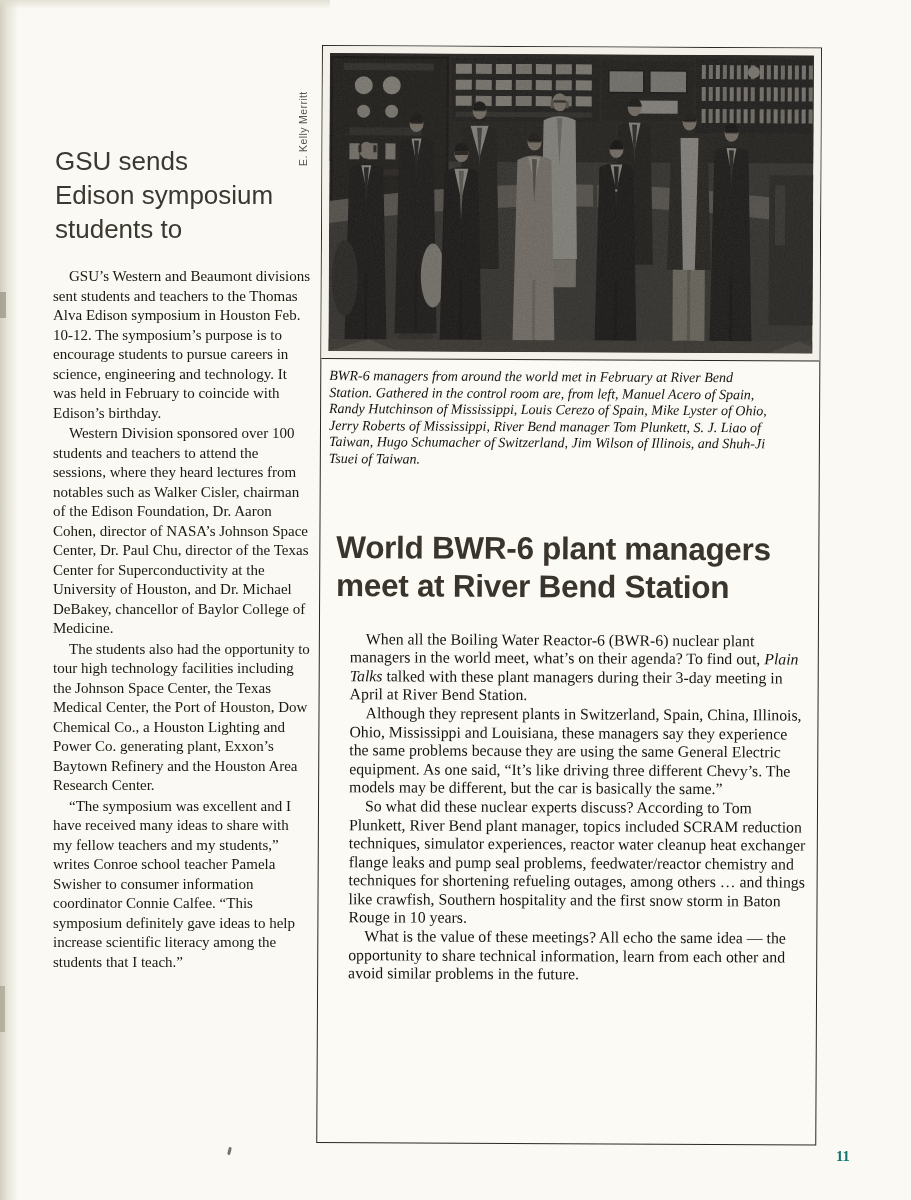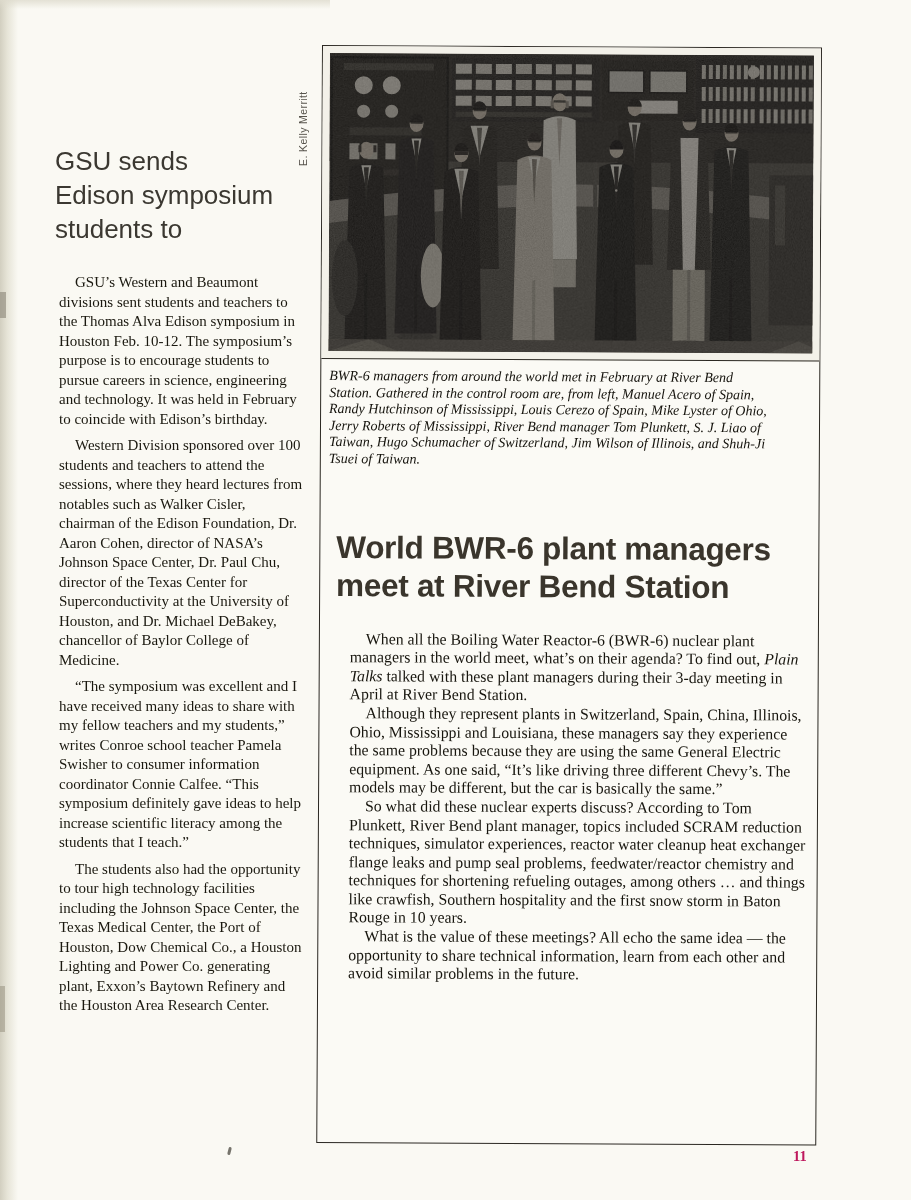--- a/index.html
+++ b/index.html
@@ -22,21 +22,21 @@
   
   .left-title{
     position:absolute;left:55px;top:144px;width:270px;
     font-family:"Liberation Sans", sans-serif;font-weight:400;
     font-size:26px;line-height:34px;color:#3b3831;letter-spacing:0;
   }
   .left-body{
     position:absolute;left:52px;top:266px;width:260px;
     font-size:15px;line-height:19.5px;color:#1a180f;
   }
-  .left-body p{margin:7px;text-indent:16px;}
+  .left-body p{margin:1px;text-indent:16px;}
 
   
   .photo-credit{
     position:absolute;left:297px;top:46px;height:120px;
     writing-mode:vertical-rl;transform:rotate(180deg);
     font-family:"Liberation Sans", sans-serif;font-size:10.5px;
     color:#57544c;letter-spacing:.4px;white-space:nowrap;
   }
 
   
@@ -60,43 +60,43 @@
     font-size:31.5px;line-height:38px;color:#3a352c;letter-spacing:-.3px;
   }
   .article{
     margin:26px 8px 0 30px;width:458px;
     font-size:15.8px;line-height:18.6px;color:#17150e;
   }
   .article p{margin:0;text-indent:16px;}
   .article .it{font-style:italic;}
 
   .page-number{
-    position:absolute;left:793px;top:1148px;
-    font-family:"Liberation Serif", serif;font-weight:700;font-size:14.5px;color:#be185d;
+    position:absolute;left:836px;top:1148px;
+    font-family:"Liberation Serif", serif;font-weight:700;font-size:14.5px;color:#0f766e;
   }
 </style>
 </head>
 <body>
 
 <div class="scan-edge-left"></div>
 <div class="scan-edge-top"></div>
 <div class="speck-a"></div>
 <div class="speck-b"></div>
 <div class="speck-c"></div>
 
 <div class="left-title">
   <div>GSU sends</div>
   <div>Edison symposium</div>
   <div>students to</div>
 </div>
 <div class="left-body">
   <p>GSU’s Western and Beaumont divisions sent students and teachers to the Thomas Alva Edison symposium in Houston Feb. 10-12. The symposium’s purpose is to encourage students to pursue careers in science, engineering and technology. It was held in February to coincide with Edison’s birthday.</p>
   <p>Western Division sponsored over 100 students and teachers to attend the sessions, where they heard lectures from notables such as Walker Cisler, chairman of the Edison Foundation, Dr. Aaron Cohen, director of NASA’s Johnson Space Center, Dr. Paul Chu, director of the Texas Center for Superconductivity at the University of Houston, and Dr. Michael DeBakey, chancellor of Baylor College of Medicine.</p>
+  <p>The students also had the opportunity to tour high technology facilities including the Johnson Space Center, the Texas Medical Center, the Port of Houston, Dow Chemical Co., a Houston Lighting and Power Co. generating plant, Exxon’s Baytown Refinery and the Houston Area Research Center.</p>
   <p>“The symposium was excellent and I have received many ideas to share with my fellow teachers and my students,” writes Conroe school teacher Pamela Swisher to consumer information coordinator Connie Calfee. “This symposium definitely gave ideas to help increase scientific literacy among the students that I teach.”</p>
-  <p>The students also had the opportunity to tour high technology facilities including the Johnson Space Center, the Texas Medical Center, the Port of Houston, Dow Chemical Co., a Houston Lighting and Power Co. generating plant, Exxon’s Baytown Refinery and the Houston Area Research Center.</p>
 </div>
 
 <div class="photo-credit">E. Kelly Merritt</div>
 
 <div class="feature-box">
 
   <div class="photo-frame">
     <svg viewBox="0 0 484 298" preserveAspectRatio="none" role="img" aria-label="BWR-6 managers in control room">
       <defs>
         <g id="vbars">

